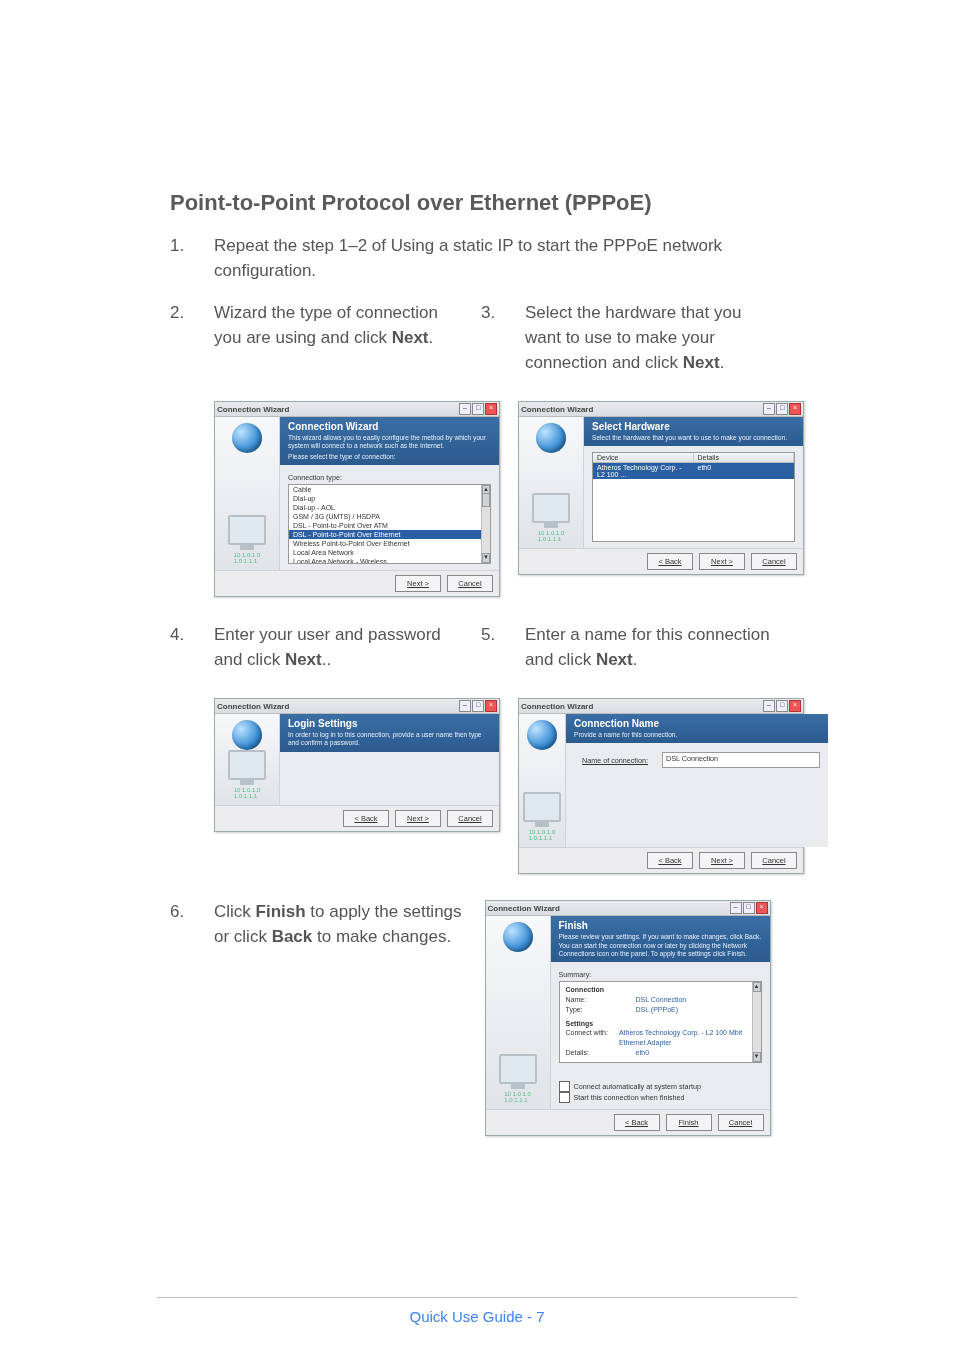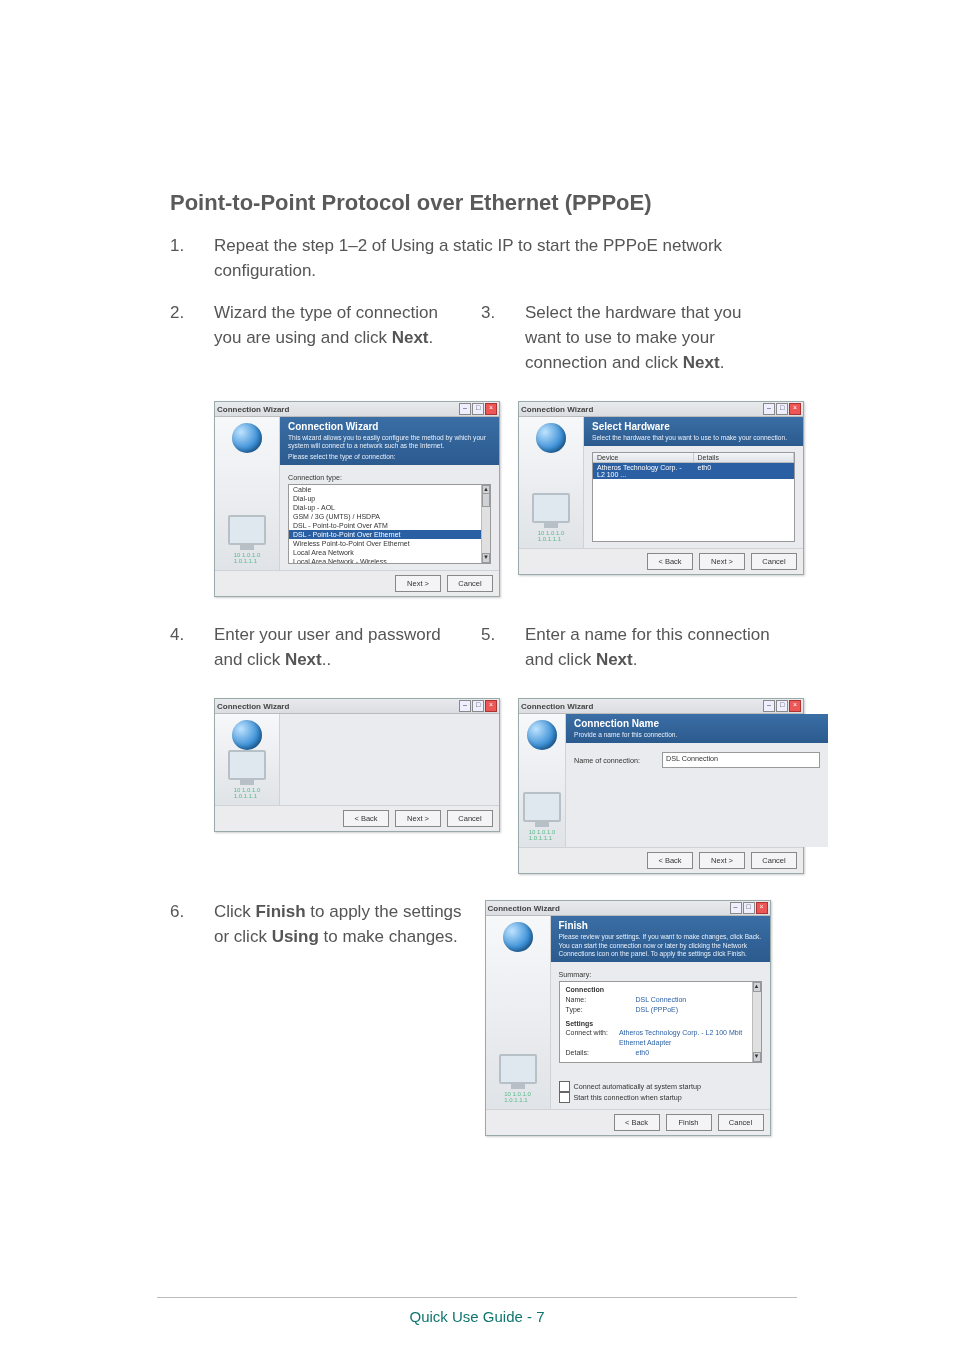--- a/index.html
+++ b/index.html
@@ -38,33 +38,33 @@
   .sthumb{position:absolute;right:0;left:0;height:12px;top:8px;background:#cfd3d8;border:1px solid #999}
   .dbuttons{background:#ececef;border-top:1px solid #cfd3d8;padding:4px 6px;display:flex;justify-content:flex-end;gap:6px}
   .btn{min-width:44px;height:15px;background:#f4f4f6;border:1px solid #888;font-size:7.5px;display:flex;align-items:center;justify-content:center}
   .table{background:#fff;border:1px solid #999;height:88px;position:relative}
   .thead{display:flex;background:linear-gradient(#f3f5f7,#dfe3e8);border-bottom:1px solid #bbb}
   .th{flex:1;font-size:7px;padding:1px 4px;border-right:1px solid #ccc}
   .trow{display:flex}
   .td{flex:1;font-size:7px;padding:1px 4px}
   .trow.sel .td{background:#2a5fa3;color:#fff}
   .formrow{display:flex;align-items:center;margin:3px 0;gap:6px}
-  .formrow .flabel{width:72px;font-size:7.2px;text-align:left}
+  .formrow .flabel{width:72px;font-size:7.2px;text-align:center}
   .formrow .finput{flex:1;height:12px;background:#fff;border:1px solid #999}
   .chk{display:flex;align-items:center;gap:4px;margin-left:78px;font-size:7.2px}
   .chkbox{width:9px;height:9px;border:1px solid #666;background:#fff;display:flex;align-items:center;justify-content:center;font-size:7px;color:#2a5fa3}
   .nameinput{height:12px;background:#fff;border:1px solid #999;font-size:7.2px;padding:1px 3px;display:inline-block;width:150px}
   .summarybox{background:#fff;border:1px solid #999;height:74px;overflow:hidden;position:relative;font-size:7px;padding:3px 6px;line-height:1.4}
   .summarybox b{color:#333}
   .sumrow{display:flex}
   .sumrow .k{width:70px;color:#333}
   .sumrow .v{color:#2a5fa3}
-  .footer{position:absolute;left:0;right:0;bottom:38px;text-align:center;font-size:15px;color:#0f766e}
+  .footer{position:absolute;left:0;right:0;bottom:38px;text-align:center;font-size:15px;color:#3b82f6}
   .footer-line{width:640px;margin:0 auto 10px auto;border-top:1px solid #bbb}
-  .underline{}
+  .underline{text-decoration:underline}
   .shot-wrap{padding:0 0 0 44px}
 </style>
 </head>
 <body>
 
 <div class="page">
 
   <h2>Point-to-Point Protocol over Ethernet (PPPoE)</h2>
 
   <div class="step">
@@ -232,20 +232,24 @@
           </div>
         </div>
         <div class="dbody">
           <div class="dside">
             <div class="globe"></div>
             <div class="monitor"></div>
             <div class="stand"></div>
             <div class="numbers">10 1.0.1.0<br>1.0.1.1.1</div>
           </div>
           <div class="dmain">
+            <div class="dheader">
+              <h3>Login Settings</h3>
+              <div class="sub">In order to log in to this connection, provide a user name then type and confirm a password.</div>
+            </div>
           </div>
         </div>
         <div class="dbuttons">
           <div class="btn">
               <span class="underline">&lt; Back</span>
             </div>
           <div class="btn">
               <span class="underline">Next &gt;</span>
             </div>
           <div class="btn">
@@ -300,21 +304,21 @@
         </div>
       </div>
     </div>
   </div>
 
   <div class="row" style="margin-top:20px">
     <div class="col">
       <div class="step">
         <div class="num">6.</div>
         <div class="txt">
-          <span>Click </span><b>Finish</b><span> to apply the settings or click </span><b>Using</b><span> to make changes.</span>
+          <span>Click </span><b>Finish</b><span> to apply the settings or click </span><b>Back</b><span> to make changes.</span>
         </div>
       </div>
     </div>
     <div class="col shot-col">
 
       <div class="dialog">
         <div class="titlebar">
           <span class="tt">Connection Wizard</span>
           <div class="wbtns">
             <div class="wbtn">–</div>
@@ -360,21 +364,21 @@
                   <div class="sarrow">▲</div>
                   <div class="sarrow" style="position:absolute;bottom:0;left:0;right:0">▼</div>
                 </div>
               </div>
               <div class="chk" style="margin-left:0;margin-top:18px">
                 <div class="chkbox"></div>
                 <span>Connect automatically at system startup</span>
               </div>
               <div class="chk" style="margin-left:0">
                 <div class="chkbox"></div>
-                <span>Start this connection when startup</span>
+                <span>Start this connection when finished</span>
               </div>
             </div>
           </div>
         </div>
         <div class="dbuttons">
           <div class="btn">
               <span class="underline">&lt; Back</span>
             </div>
           <div class="btn">
               <span class="underline">Finish</span>

